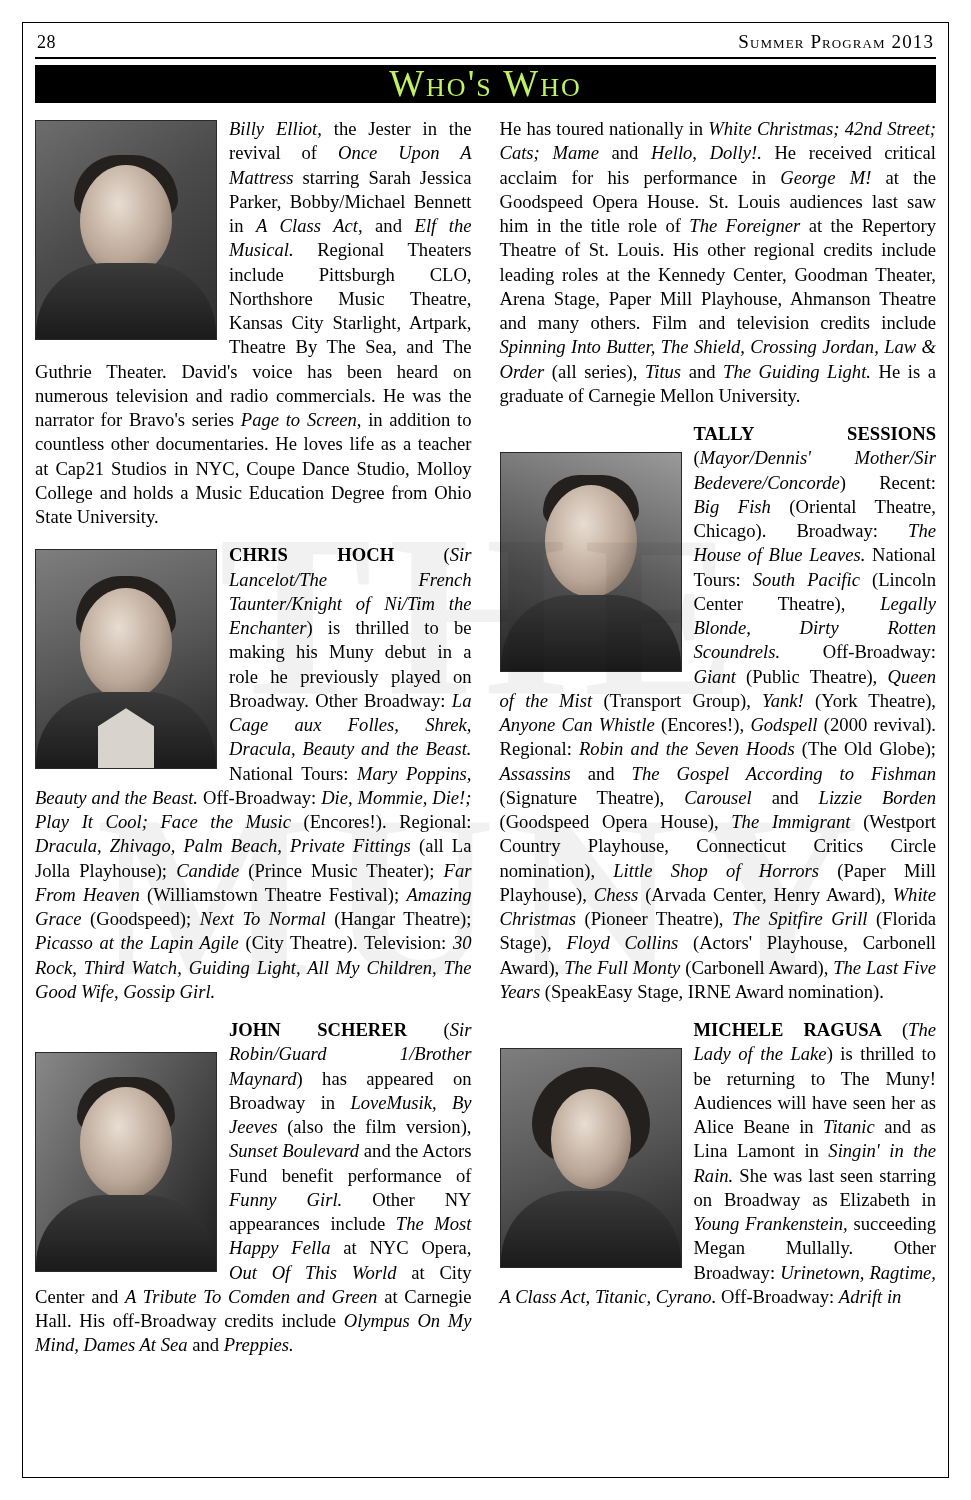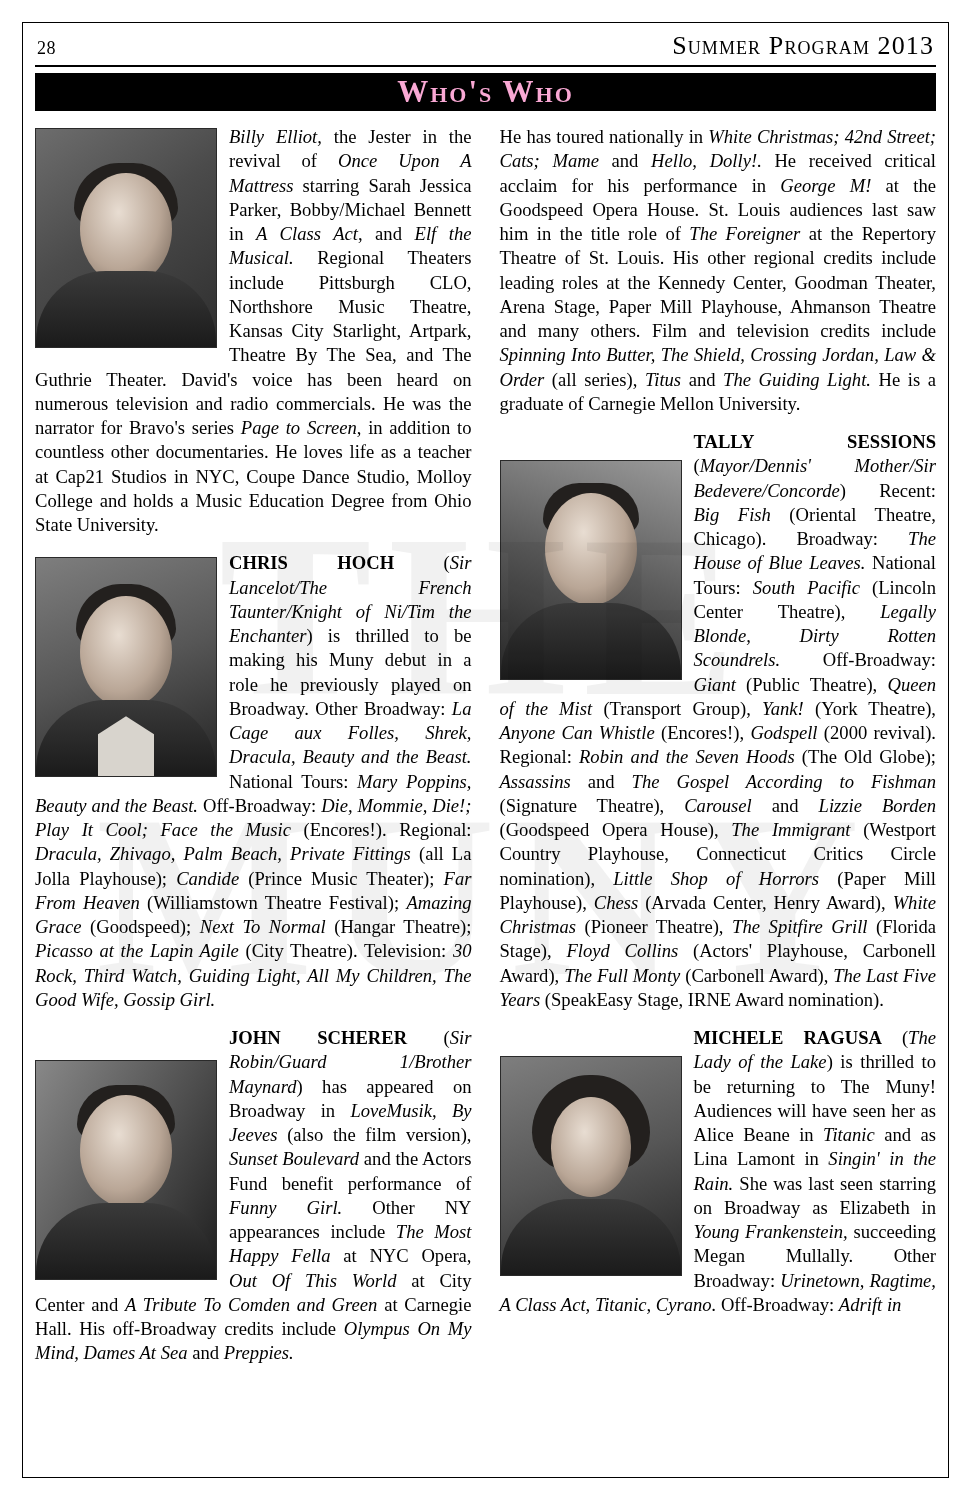--- a/index.html
+++ b/index.html
@@ -42,44 +42,44 @@
     justify-content: space-between;
     align-items: baseline;
     font-size: 17px;
     letter-spacing: 0.5px;
     padding: 0 2px 4px 2px;
     gap: 12px;
   }
   .runhead .folio { font-size: 18px; }
   .runhead .prog {
     font-variant: small-caps;
-    font-size: 26px;
+    font-size: 19px;
     letter-spacing: 1.1px;
   }
   .rule {
     height: 2px;
     background: #000;
     margin: 0 0 6px 0;
   }
 
   
   .banner {
     background: #000;
     color: #fff;
     text-align: center;
     height: 38px;
     line-height: 38px;
     margin-bottom: 10px;
   }
   .banner-title {
     font-variant: small-caps;
-    font-size: 31px;
+    font-size: 37px;
     letter-spacing: 2px;
-    font-weight: bold;
-    color: #f9a8d4;
+    font-weight: normal;
+    color: #bef264;
     display: inline-block;
   }
 
   
   .cols {
     display: flex;
     gap: 28px;
     height: 1310px;
     margin-top: 14px;
   }

